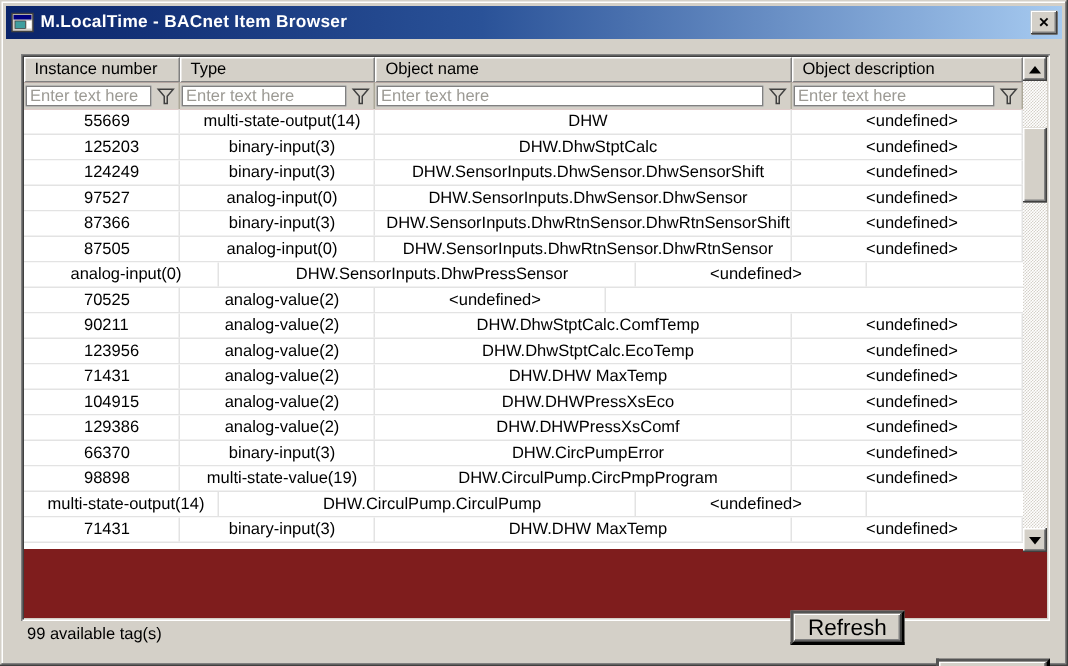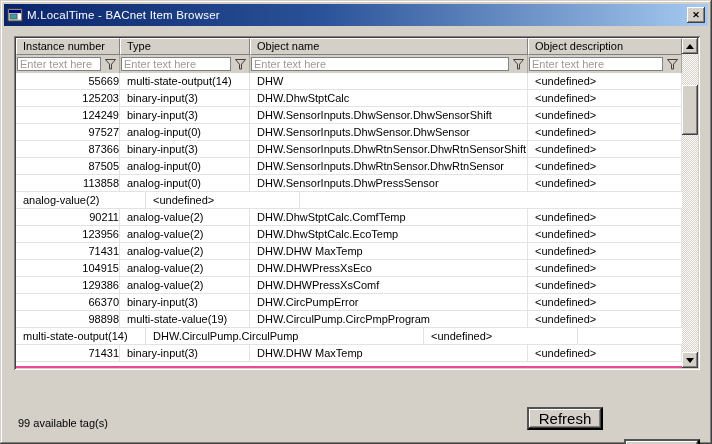--- a/index.html
+++ b/index.html
@@ -13,33 +13,33 @@
     overflow:hidden;
   }
 
   
   .titlebar {
     position:absolute; left:4px; top:4px; width:704px; height:22px;
     background:linear-gradient(to right, #0a246a 0%, #2a5298 45%, #a6caf0 100%);
     display:flex; align-items:center;
   }
   .app-icon { width:16px; height:16px; margin-left:3px; flex:none; }
-  .title-text { margin-left:4px; color:#fff; font-weight:normal; font-size:11.5px; letter-spacing:0.2px; }
+  .title-text { margin-left:4px; color:#fff; font-weight:bold; font-size:11.5px; letter-spacing:0.2px; }
   .close-button {
     position:absolute; right:3px; top:3px; width:18px; height:16px;
     background:#d4d0c8; display:flex; align-items:center; justify-content:center;
     font-size:9px; font-weight:bold; color:#000; cursor:default;
     box-shadow: inset -1px -1px 0 #404040, inset 1px 1px 0 #fff,
                 inset -2px -2px 0 #808080, inset 2px 2px 0 #d4d0c8;
   }
 
   
   .table {
-    position:absolute; left:14px; top:36px; width:686px; height:334px;
-    background:#ec4899;
+    position:absolute; left:14px; top:36px; width:686px; height:378px;
+    background:#7f1d1d;
     box-shadow: inset 1px 1px 0 #808080, inset -1px -1px 0 #fff,
                 inset 2px 2px 0 #404040, inset -2px -2px 0 #d4d0c8;
   }
   .header-row { position:absolute; left:2px; top:2px; height:17px; display:flex; }
   .header-cell {
     height:17px; background:#d4d0c8; padding-left:6px; line-height:15px;
     border-top:1px solid #fff; border-left:1px solid #fff;
     border-right:1px solid #808080; border-bottom:1px solid #808080;
     white-space:nowrap; overflow:hidden;
   }
@@ -50,22 +50,22 @@
   .filter-input {
     flex:1; height:14px; border:1px solid #808080; background:#fff;
     font-family:"Liberation Sans", sans-serif; font-size:11px; padding:0 2px; color:#000; min-width:0;
   }
   .filter-input::placeholder { color:#9c9a94; opacity:1; }
   .funnel-button { width:13px; height:13px; margin-left:3px; flex:none; display:flex; align-items:center; justify-content:center; }
 
   .data-area { position:absolute; left:2px; top:37px; width:666px; height:293px; background:#fff; overflow:hidden; }
   .data-row { display:flex; height:17px; border-bottom:1px solid #e3e3e3; background:#fff; }
   .cell { height:16px; line-height:16px; border-right:1px solid #e3e3e3; white-space:nowrap; overflow:hidden; }
-  .cell-instance { text-align:right; }
-  .cell-type, .cell-name, .cell-desc { padding-left:7px; }
+  .cell-instance { text-align:left;padding-left:40px; }
+  .cell-type, .cell-name, .cell-desc { padding-left:7px;text-align:center; }
 
   
   .vscroll {
     position:absolute; left:668px; top:2px; width:16px; height:330px;
     background-color:#fff;
     background-image:
       linear-gradient(45deg,#d4d0c8 25%,transparent 25%,transparent 75%,#d4d0c8 75%),
       linear-gradient(45deg,#d4d0c8 25%,transparent 25%,transparent 75%,#d4d0c8 75%);
     background-size:2px 2px; background-position:0 0,1px 1px;
   }
@@ -195,27 +195,27 @@
   </div>
 
   <div class="data-row">
     <div class="cell cell-instance w1">87505</div>
     <div class="cell cell-type w2">analog-input(0)</div>
     <div class="cell cell-name w3">DHW.SensorInputs.DhwRtnSensor.DhwRtnSensor</div>
     <div class="cell cell-desc w4">&lt;undefined&gt;</div>
   </div>
 
   <div class="data-row">
-    <div class="cell cell-instance w1">113858</div>
     <div class="cell cell-type w2">analog-input(0)</div>
     <div class="cell cell-name w3">DHW.SensorInputs.DhwPressSensor</div>
     <div class="cell cell-desc w4">&lt;undefined&gt;</div>
   </div>
 
   <div class="data-row">
+    <div class="cell cell-instance w1">70525</div>
     <div class="cell cell-type w2">analog-value(2)</div>
     <div class="cell cell-desc w4">&lt;undefined&gt;</div>
   </div>
 
   <div class="data-row">
     <div class="cell cell-instance w1">90211</div>
     <div class="cell cell-type w2">analog-value(2)</div>
     <div class="cell cell-name w3">DHW.DhwStptCalc.ComfTemp</div>
     <div class="cell cell-desc w4">&lt;undefined&gt;</div>
   </div>

